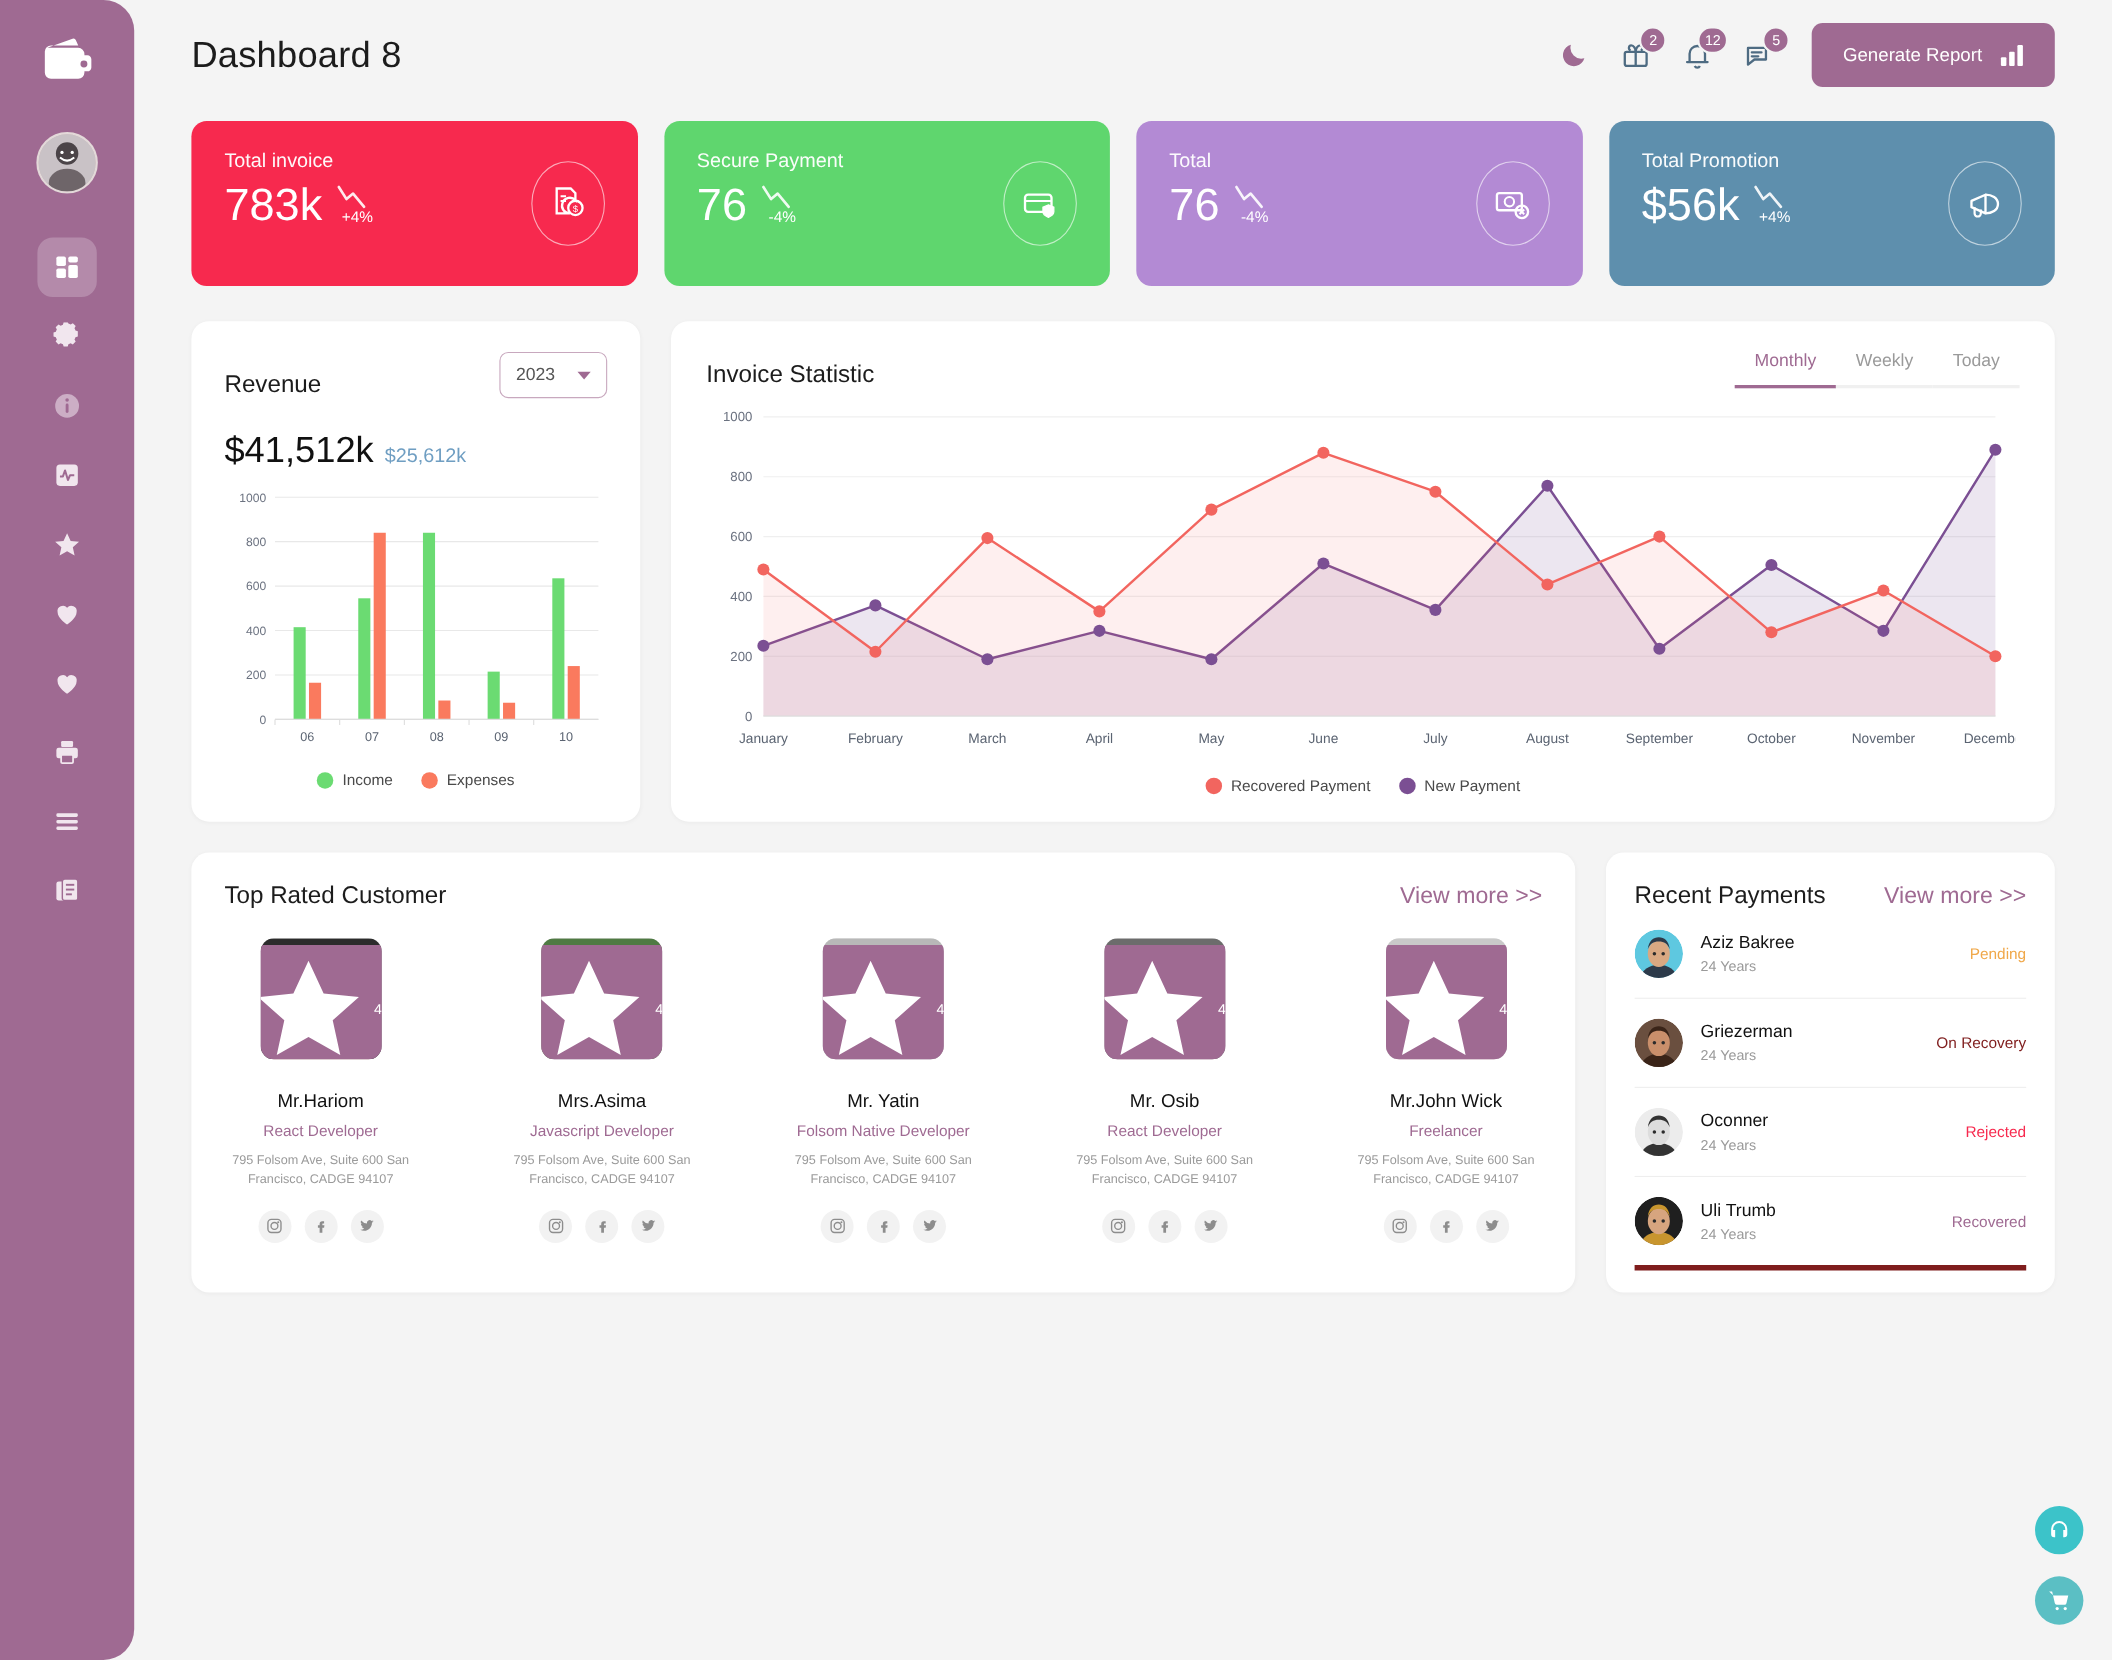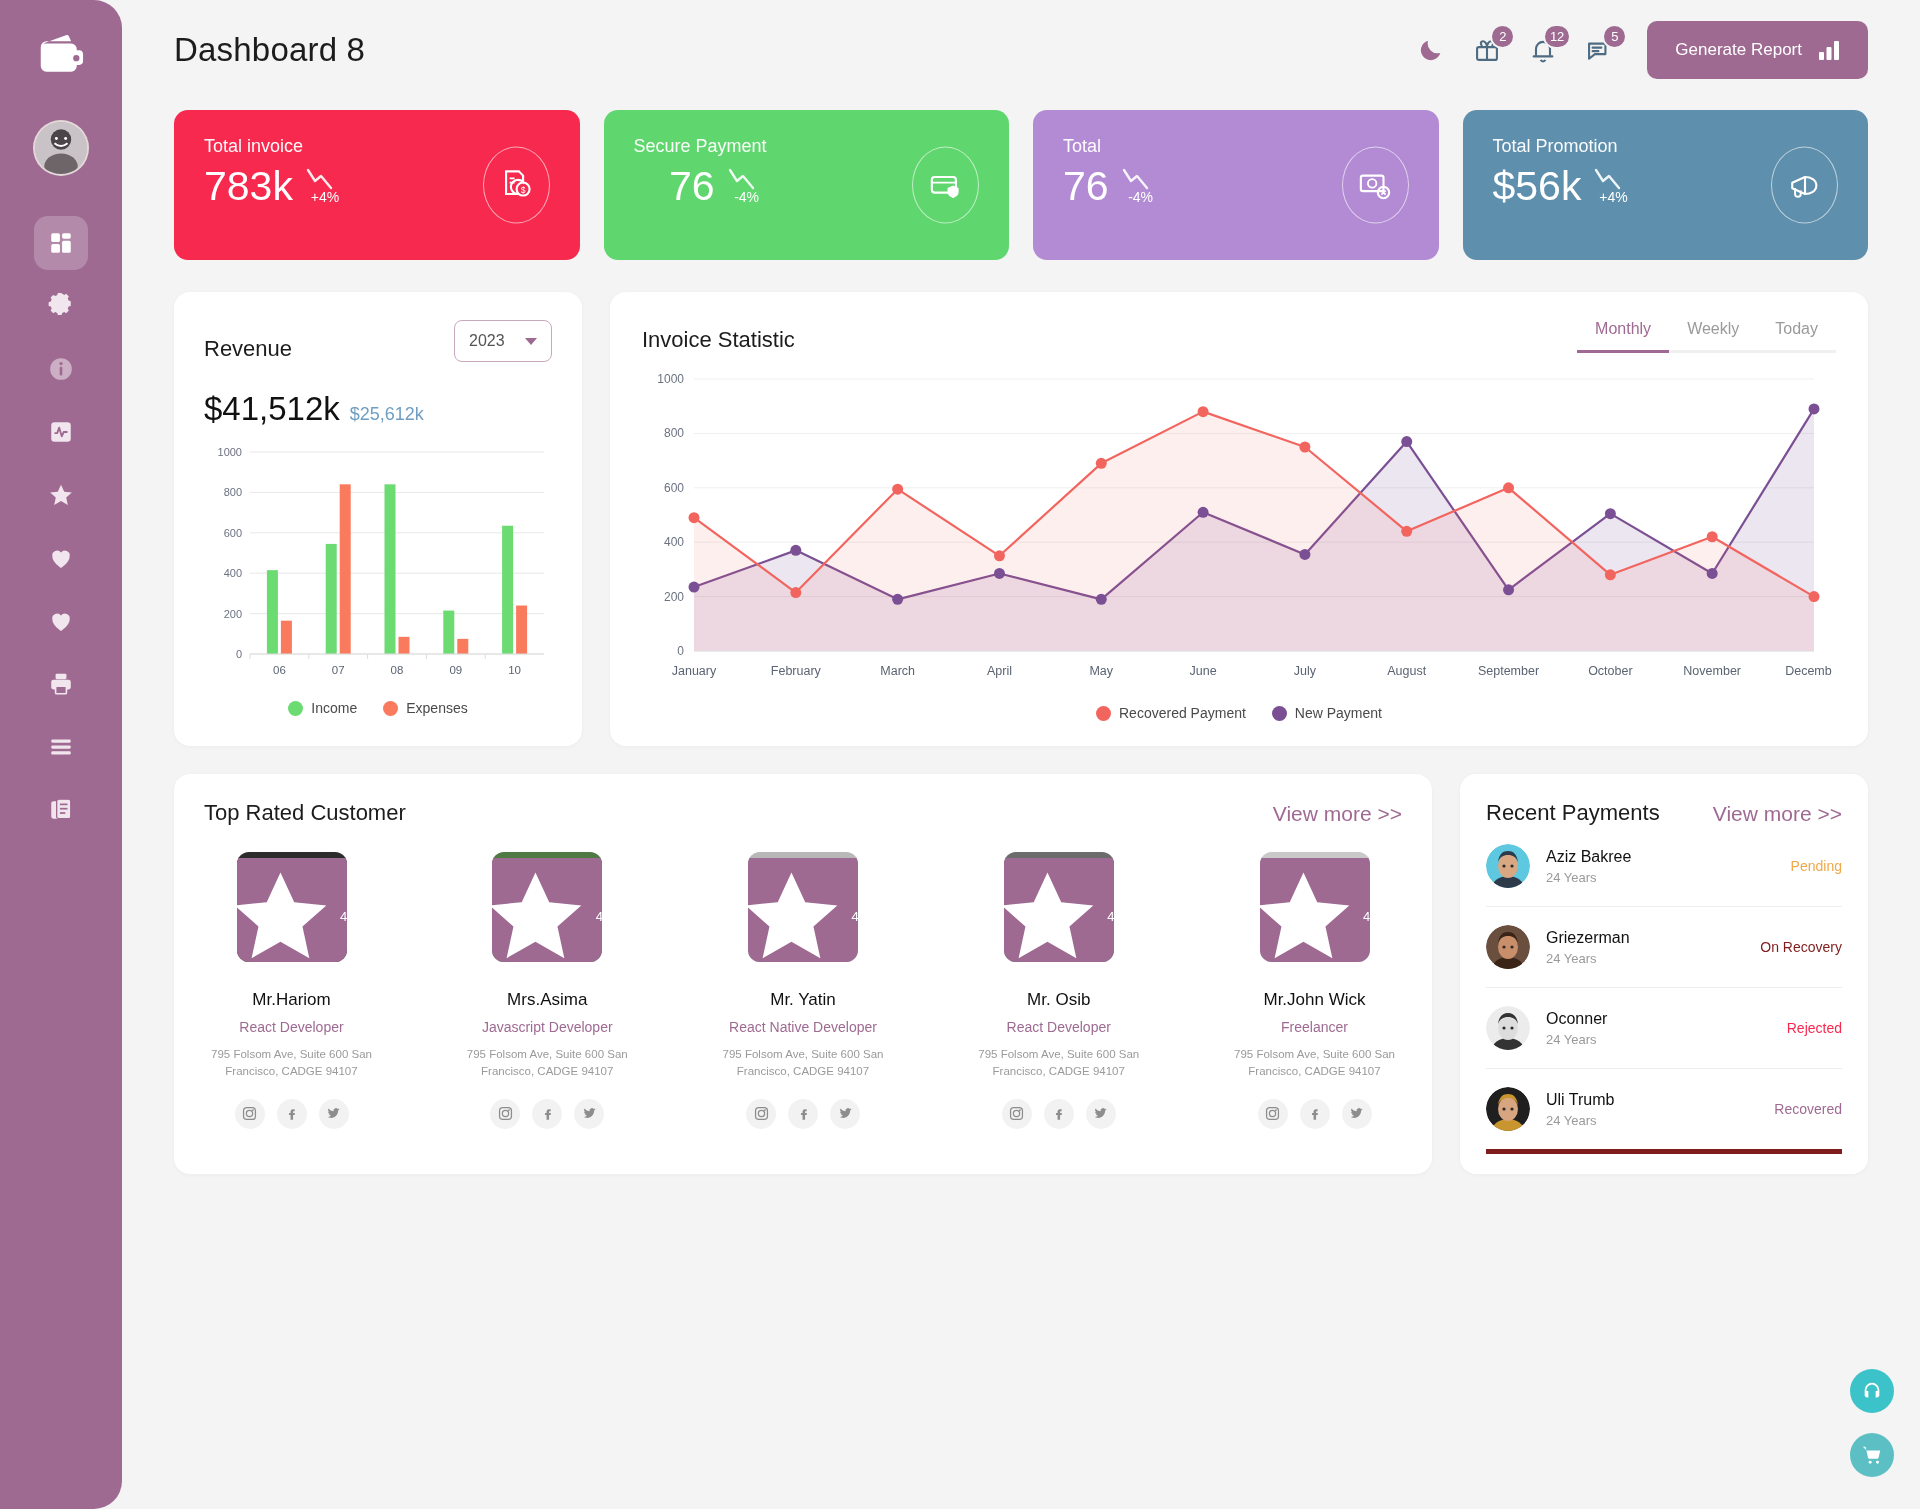--- a/index.html
+++ b/index.html
@@ -73,21 +73,21 @@
   }
 
   
   .stats { display: flex; gap: 24px; margin-top: 10px; }
   .stat {
     flex: 1; height: 150px; border-radius: 14px;
     padding: 26px 30px; color: #fff; position: relative;
     display: flex; align-items: flex-start;
   }
   .stat-label { font-size: 18px; opacity: .97; font-weight: 400; }
-  .stat-row { display: flex; align-items: flex-end; gap: 12px; margin-top: 9px; justify-content: flex-end; }
+  .stat-row { display: flex; align-items: flex-end; gap: 12px; margin-top: 9px; }
   .stat-value { font-size: 41px; font-weight: 400; line-height: 1; }
   .stat-spark { display: flex; flex-direction: column; align-items: center; padding-bottom: 2px;}
   .stat-spark svg { width: 40px; height: 26px; }
   .stat-pct { font-size: 14px; margin-top: -3px; }
   .stat-ic {
     position: absolute; right: 30px; top: 50%; transform: translateY(-50%);
     width: 67px; height: 77px; border-radius: 50%;
     border: 1.6px solid rgba(255,255,255,.6);
     display: flex; align-items: center; justify-content: center;
   }
@@ -646,21 +646,21 @@
                 <path d="M46 70q9 7 18 0" stroke="#7a4a38" stroke-width="2.5" fill="none" stroke-linecap="round"></path>
               </svg>
               <div class="rating">
                 <svg width="11" height="11" viewBox="0 0 24 24" fill="#fff">
                   <path d="M12 2.5 15 9l7 .7-5.2 4.6 1.5 6.9L12 17.6 5.7 21.2l1.5-6.9L2 9.7 9 9Z"></path>
                 </svg>
                 <span>4.2</span>
               </div>
             </div>
             <div class="cust-name">Mr. Yatin</div>
-            <div class="cust-role">React Native Developer</div>
+            <div class="cust-role">Folsom Native Developer</div>
             <div class="cust-addr">795 Folsom Ave, Suite 600 San Francisco, CADGE 94107</div>
             <div class="socials">
               <div class="soc">
                 <svg viewBox="0 0 24 24">
                   <rect x="2.5" y="2.5" width="19" height="19" rx="5" fill="none" stroke="#8d8d8d" stroke-width="2"></rect>
                   <circle cx="12" cy="12" r="5" fill="none" stroke="#8d8d8d" stroke-width="2"></circle>
                   <circle cx="17.5" cy="6.5" r="1.5"></circle>
                 </svg>
               </div>
               <div class="soc">

